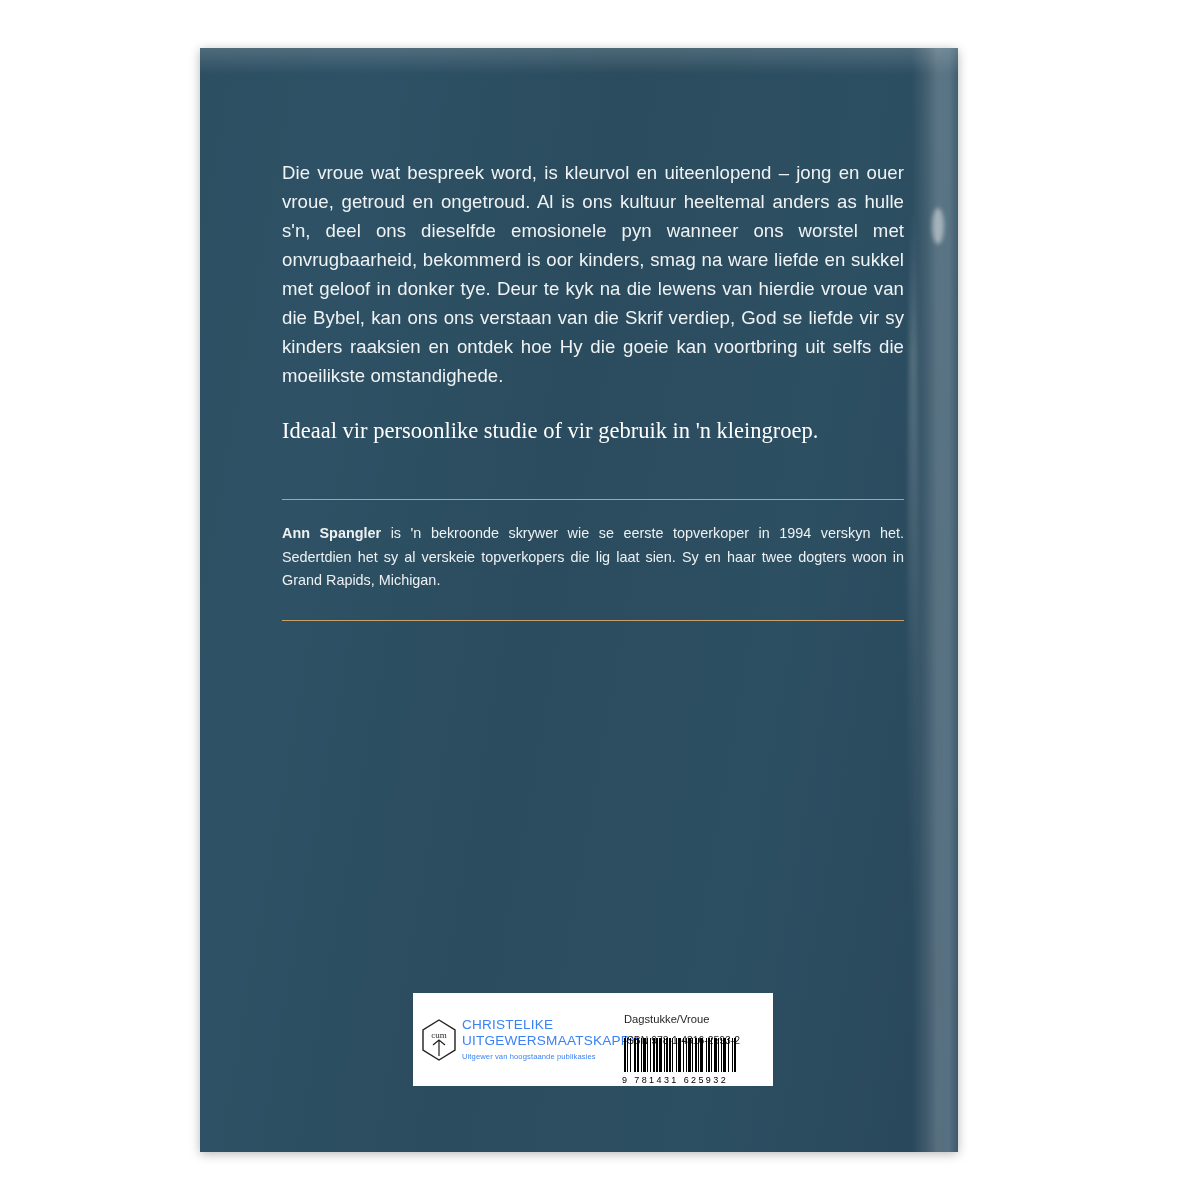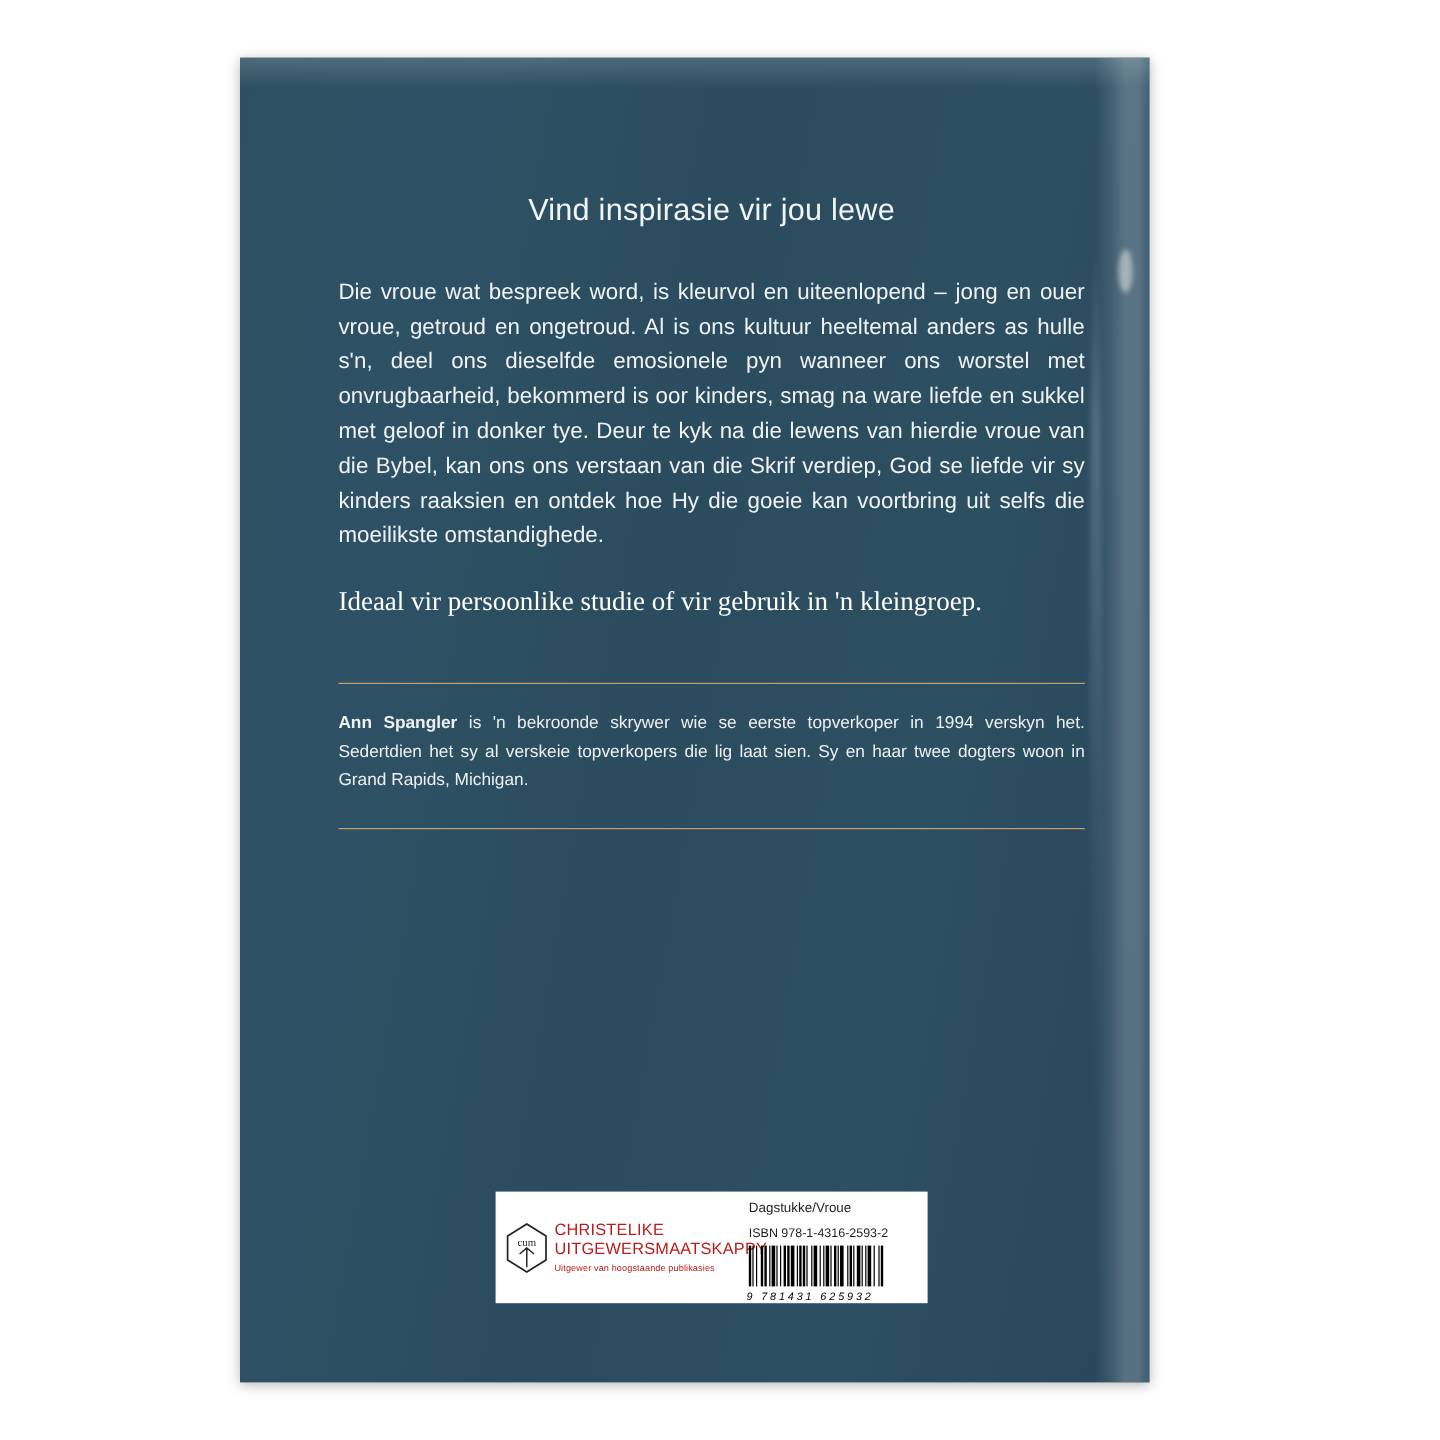--- a/index.html
+++ b/index.html
@@ -141,40 +141,40 @@
     display: flex;
   }
   .publisher {
     width: 207px;
     height: 100%;
     position: relative;
     display: flex;
     align-items: center;
     padding-left: 8px;
     box-sizing: border-box;
-    color: #b91c1c;
+    color: #3b82f6;
   }
   .pub-logo {
     width: 36px;
     height: 44px;
     flex: 0 0 36px;
     margin-right: 5px;
     position: relative;
   }
   .pub-logo svg { display: block; }
   .pub-text { line-height: 1.18; }
   .pub-text .l1 { font-size: 13.6px; letter-spacing: 0.2px; }
   .pub-text .l2 { font-size: 13.6px; letter-spacing: 0.2px; }
   .pub-text .l3 { font-size: 7.6px; margin-top: 4px; letter-spacing: 0.1px; }
 
   .barcode-side {
     flex: 1;
     position: relative;
     color: #231f20;
-    padding: 8px 6px 0 4px;
+    padding: 20px 6px 0 4px;
     box-sizing: border-box;
   }
   .bc-category { font-size: 11.2px; }
   .bc-isbn { font-size: 10.4px; margin-top: 10px; }
   .bars {
     position: absolute;
     left: 4px;
     bottom: 14px;
     height: 34px;
     width: 140px;
@@ -183,38 +183,36 @@
   }
   .bars i { display: block; background: #000; height: 100%; }
   .bc-digits {
     position: absolute;
     left: 2px;
     bottom: 1px;
     width: 122px;
     font-size: 9px;
     letter-spacing: 2.4px;
     color: #000;
-    font-style: italic;
   }
 </style>
 </head>
 <body>
 
 <div id="page">
 
   <div class="book">
     <div class="gloss-top"></div>
     <div class="gloss-right"></div>
     <div class="gloss-streak"></div>
     <div class="gloss-dot"></div>
 
     <div class="content">
 
       <div class="headline">
-        <div>Vind inspirasie vir jou lewe</div>
       </div>
 
       <div class="body-copy">
         <p>Die vroue wat bespreek word, is kleurvol en uiteenlopend – jong en ouer vroue, getroud en ongetroud. Al is ons kultuur heeltemal anders as hulle s'n, deel ons dieselfde emosionele pyn wanneer ons worstel met onvrugbaarheid, bekommerd is oor kinders, smag na ware liefde en sukkel met geloof in donker tye. Deur te kyk na die lewens van hierdie vroue van die Bybel, kan ons ons verstaan van die Skrif verdiep, God se liefde vir sy kinders raaksien en ontdek hoe Hy die goeie kan voortbring uit selfs die moeilikste omstandighede.</p>
       </div>
 
       <div class="tagline">Ideaal vir persoonlike studie of vir gebruik in 'n kleingroep.</div>
 
       <div class="rule top"></div>
 

